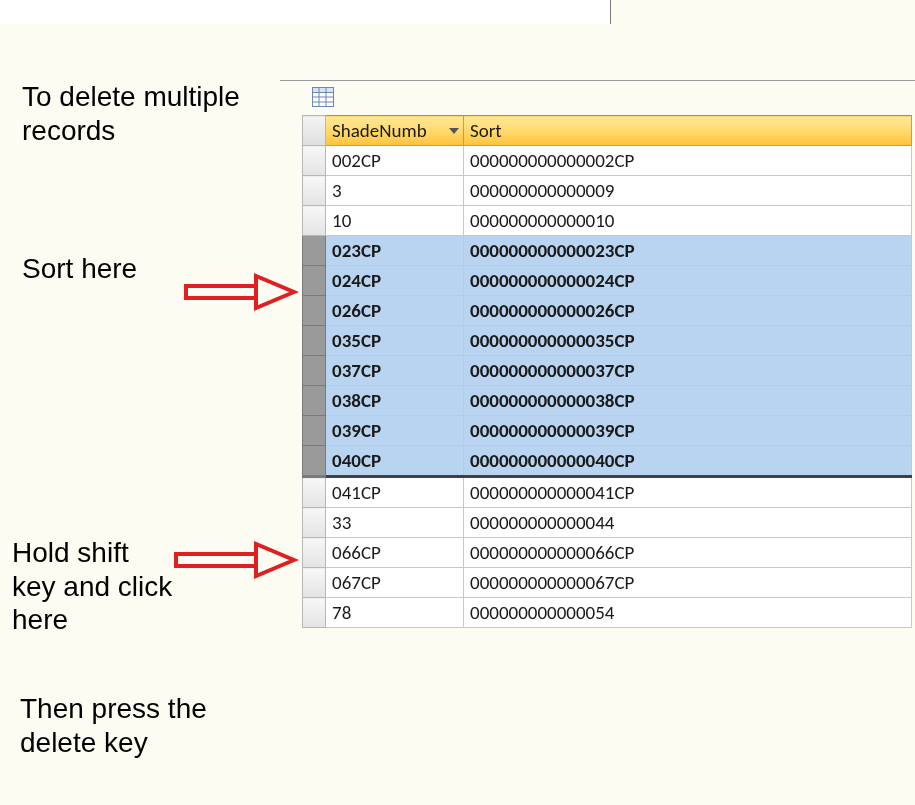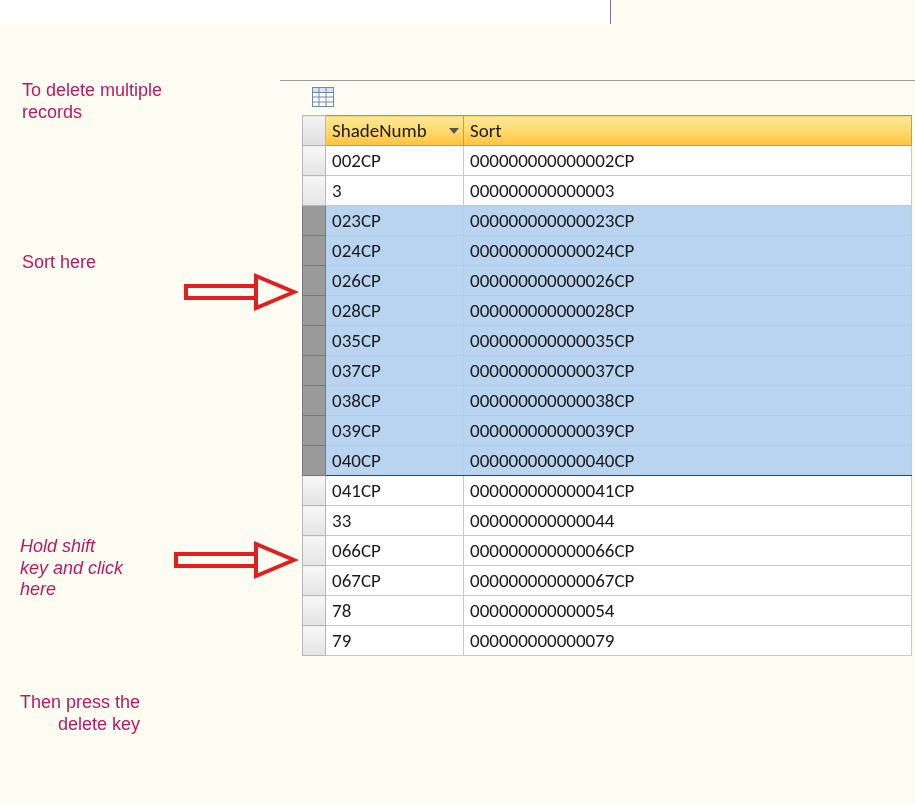--- a/index.html
+++ b/index.html
@@ -28,23 +28,23 @@
     left: 0;
     top: 24px;
     right: 0;
     bottom: 0;
     background: #fcfcf3;
   }
 
   
   .annot {
     position: absolute;
-    color: #be185d;
+    color: #000000;
     font-family: Arial, sans-serif;
-    font-size: 18px;
+    font-size: 28px;
     line-height: 1.2;
     white-space: pre;
   }
   .arrow {
     position: absolute;
   }
   .arrow svg { display: block; }
 
   
   .sheet-area {
@@ -108,43 +108,44 @@
   .datasheet td.rowsel {
     background: linear-gradient(#f7f7f7,#e4e4e4);
     border-color:#b7b7b7;
   }
   .datasheet tr.sel td.rowsel {
     background:#9a9a9a;
     border-color:#7a7a7a;
   }
   .datasheet tr.sel td.data {
     background:#b8d4f0;
+    font-weight:bold;
   }
   .datasheet tr.sel-first td {
     border-top:1px solid #e89aa0;
   }
   .datasheet tr.sel-last td {
-    border-bottom:1px solid #404040;
+    border-bottom:3px solid #404040;
     margin-left:7px;
   }
   .hdr2 { text-align:right; padding-right:12px !important; }
 </style>
 </head>
 <body>
 
 <div class="top-bar-fragment"></div>
 <div class="body-bg"></div>
 
 <div class="annot" style="left:22px; top:80px;">To delete multiple
 records</div>
 <div class="annot" style="left:22px; top:252px;">Sort here</div>
-<div class="annot" style="left:20px; top:536px;font-style:italic;">Hold shift
+<div class="annot" style="left:12px; top:536px;">Hold shift
 key and click
 here</div>
-<div class="annot" style="left:20px; top:692px;text-align:right;">Then press the
+<div class="annot" style="left:20px; top:692px;">Then press the
 delete key</div>
 
 <div class="arrow" style="left:184px; top:272px;">
   <svg width="115" height="40" viewBox="0 0 115 40">
     <g fill="none" stroke="#e02020" stroke-width="4">
       <rect x="2" y="14" width="70" height="12" fill="none"></rect>
       <path d="M72 4 L72 36 L110 20 Z" fill="none"></path>
     </g>
   </svg>
 </div>
@@ -189,44 +190,44 @@
     </thead>
     <tbody id="tbody">
         <tr>
           <td class="rowsel"></td>
           <td class="data">002CP</td>
           <td class="data">000000000000002CP</td>
         </tr>
         <tr>
           <td class="rowsel"></td>
           <td class="data">3</td>
-          <td class="data">000000000000003</td>
+          <td class="data">000000000000009</td>
+        </tr>
+        <tr>
+          <td class="rowsel"></td>
+          <td class="data">10</td>
+          <td class="data">000000000000010</td>
         </tr>
         <tr class="sel sel-first">
           <td class="rowsel"></td>
           <td class="data">023CP</td>
           <td class="data">000000000000023CP</td>
         </tr>
         <tr class="sel">
           <td class="rowsel"></td>
           <td class="data">024CP</td>
           <td class="data">000000000000024CP</td>
         </tr>
         <tr class="sel">
           <td class="rowsel"></td>
           <td class="data">026CP</td>
           <td class="data">000000000000026CP</td>
         </tr>
         <tr class="sel">
           <td class="rowsel"></td>
-          <td class="data">028CP</td>
-          <td class="data">000000000000028CP</td>
-        </tr>
-        <tr class="sel">
-          <td class="rowsel"></td>
           <td class="data">035CP</td>
           <td class="data">000000000000035CP</td>
         </tr>
         <tr class="sel">
           <td class="rowsel"></td>
           <td class="data">037CP</td>
           <td class="data">000000000000037CP</td>
         </tr>
         <tr class="sel">
           <td class="rowsel"></td>
@@ -260,21 +261,16 @@
         </tr>
         <tr>
           <td class="rowsel"></td>
           <td class="data">067CP</td>
           <td class="data">000000000000067CP</td>
         </tr>
         <tr>
           <td class="rowsel"></td>
           <td class="data">78</td>
           <td class="data">000000000000054</td>
-        </tr>
-        <tr>
-          <td class="rowsel"></td>
-          <td class="data">79</td>
-          <td class="data">000000000000079</td>
         </tr>
       </tbody>
   </table>
 </div>
 
 </body></html>

